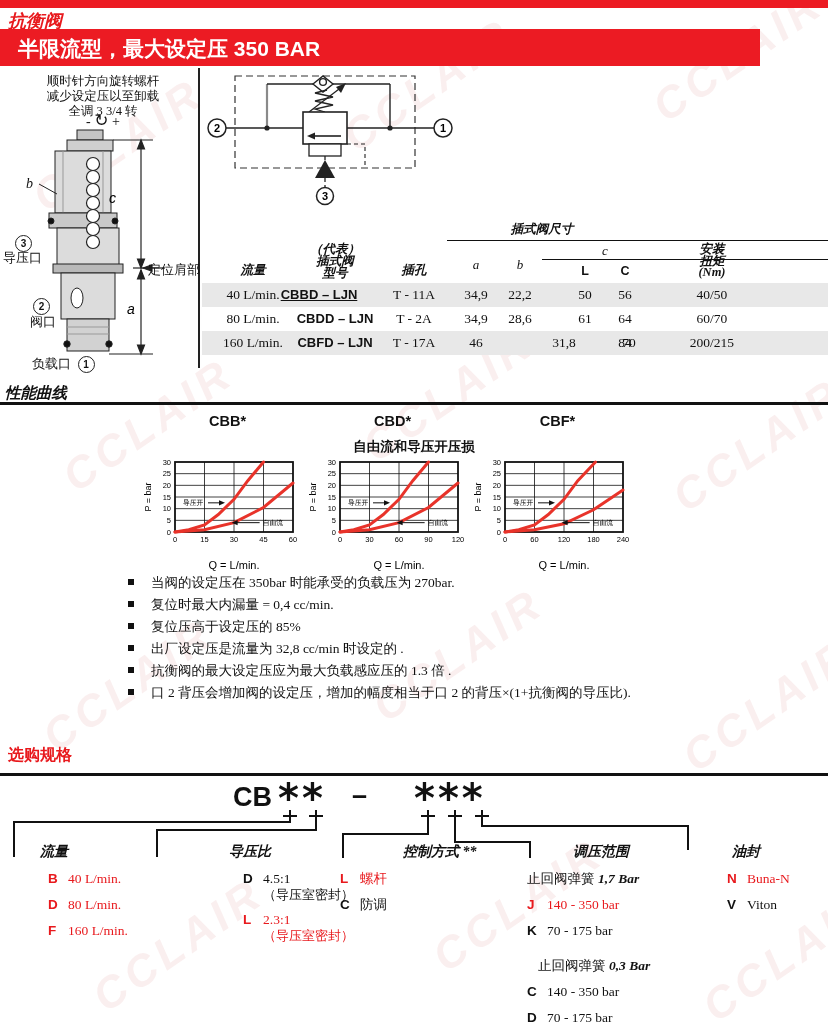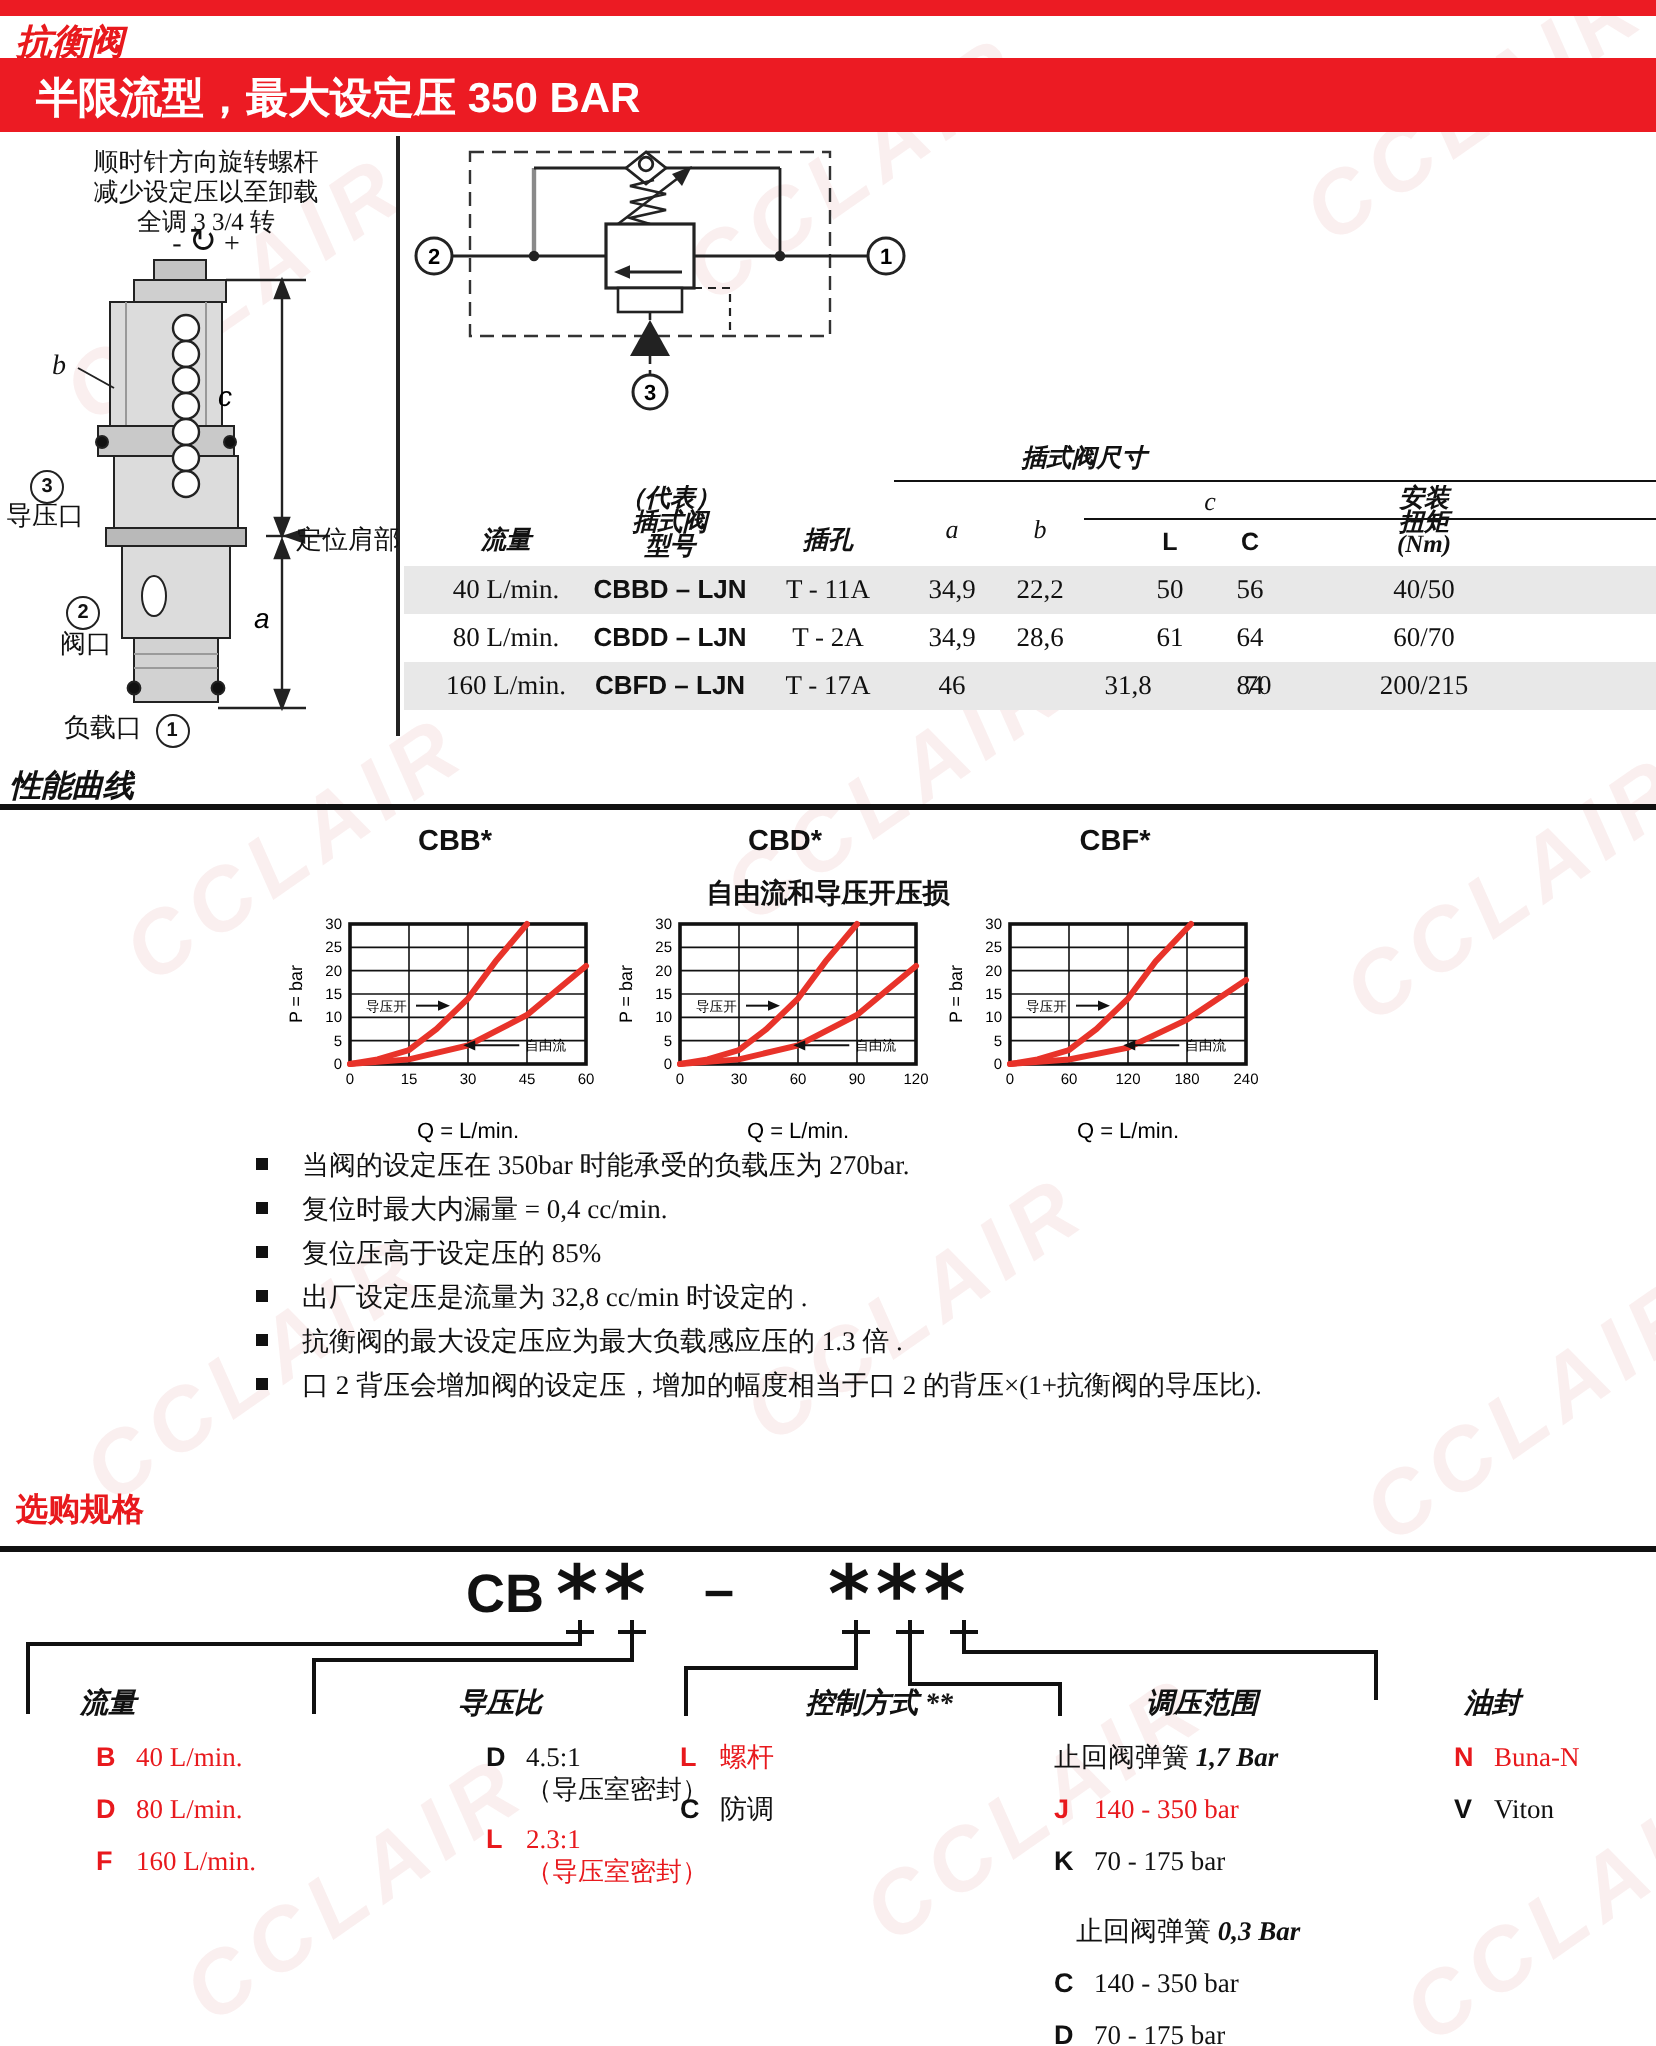--- a/index.html
+++ b/index.html
@@ -4,21 +4,21 @@
 <style>
   html,body{margin:0;padding:0;background:#fff;}
   #page{position:relative;width:828px;height:1023px;background:#fff;overflow:hidden;
         font-family:"Liberation Serif",serif;color:#111;}
   .abs{position:absolute;}
   .red{color:#e8191d;}
 
   
   #topbar{left:0;top:0;width:828px;height:8px;background:#ec1b23;}
   #doc-title{left:8px;top:9px;font:italic bold 18px "Liberation Serif",serif;color:#e8191d;}
-  #banner{left:0;top:29px;width:828px;height:37px;background:#ec1b23;}
+  #banner{left:0;top:29px;width:760px;height:37px;background:#ec1b23;}
   #banner span{position:absolute;left:18px;top:6px;color:#fff;font:bold 21px "Liberation Sans",sans-serif;}
 
   
   .vline{background:#222;width:2px;}
   .hline{background:#111;}
 
   
   .note{font-size:12.5px;line-height:15px;text-align:center;}
   .dim-label{font:italic 14px "Liberation Serif",serif;}
   .circ{display:inline-block;width:15px;height:15px;border:1.3px solid #222;border-radius:50%;
@@ -221,21 +221,21 @@
     <div class="th-plain" style="left:298px;top:44px;width:40px;">b</div>
     <div class="th-sans" style="left:363px;top:51px;width:40px;">L</div>
     <div class="th-sans" style="left:403px;top:51px;width:40px;">C</div>
     <div class="th" style="left:485px;top:28px;width:50px;">安装</div>
     <div class="th" style="left:485px;top:40px;width:50px;">扭矩</div>
     <div class="th" style="left:485px;top:52px;width:50px;">(Nm)</div>
 
     <div id="table-rows">
         <div class="t-row shaded" style="top: 70px;">
           <span class="t-cell" style="left: 51px;">40 L/min.</span>
-          <span class="t-cell t-model" style="left: 133px;">CBBD – LJN</span>
+          <span class="t-cell t-model" style="left: 117px; text-decoration: underline;">CBBD – LJN</span>
           <span class="t-cell" style="left: 212px;">T - 11A</span>
           <span class="t-cell" style="left: 274px;">34,9</span>
           <span class="t-cell" style="left: 318px;">22,2</span>
           <span class="t-cell" style="left: 383px;">50</span>
           <span class="t-cell" style="left: 423px;">56</span>
           <span class="t-cell" style="left: 510px;">40/50</span>
         </div>
         <div class="t-row" style="top: 94px;">
           <span class="t-cell" style="left: 51px;">80 L/min.</span>
           <span class="t-cell t-model" style="left: 133px;">CBDD – LJN</span>

